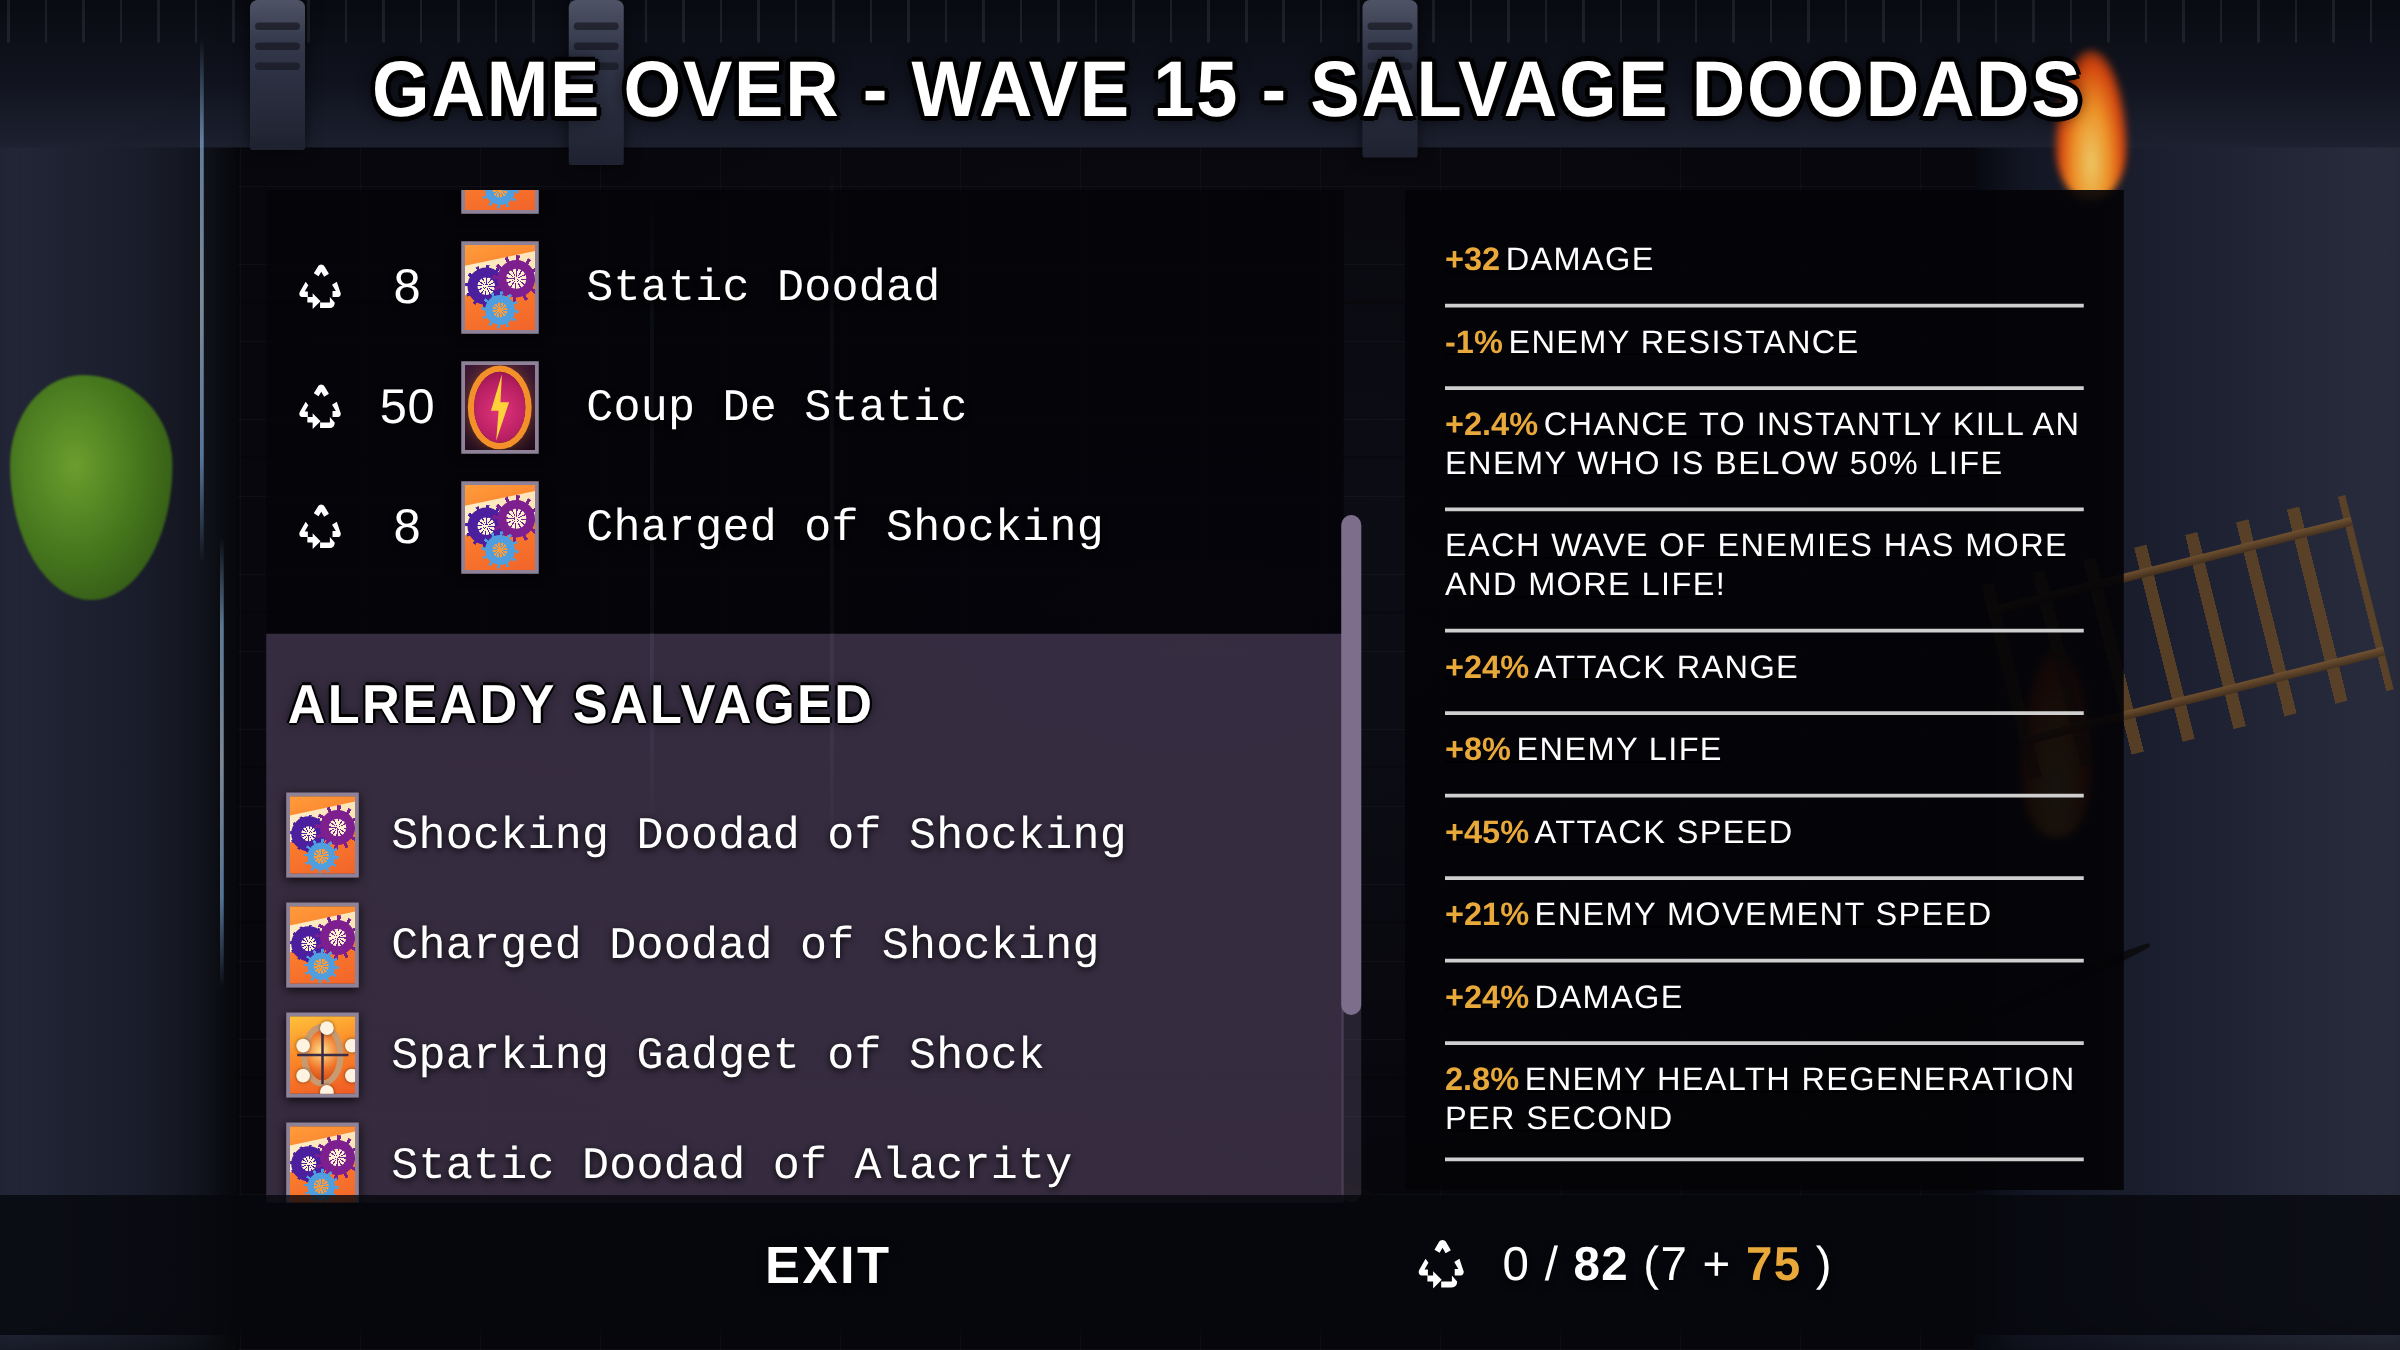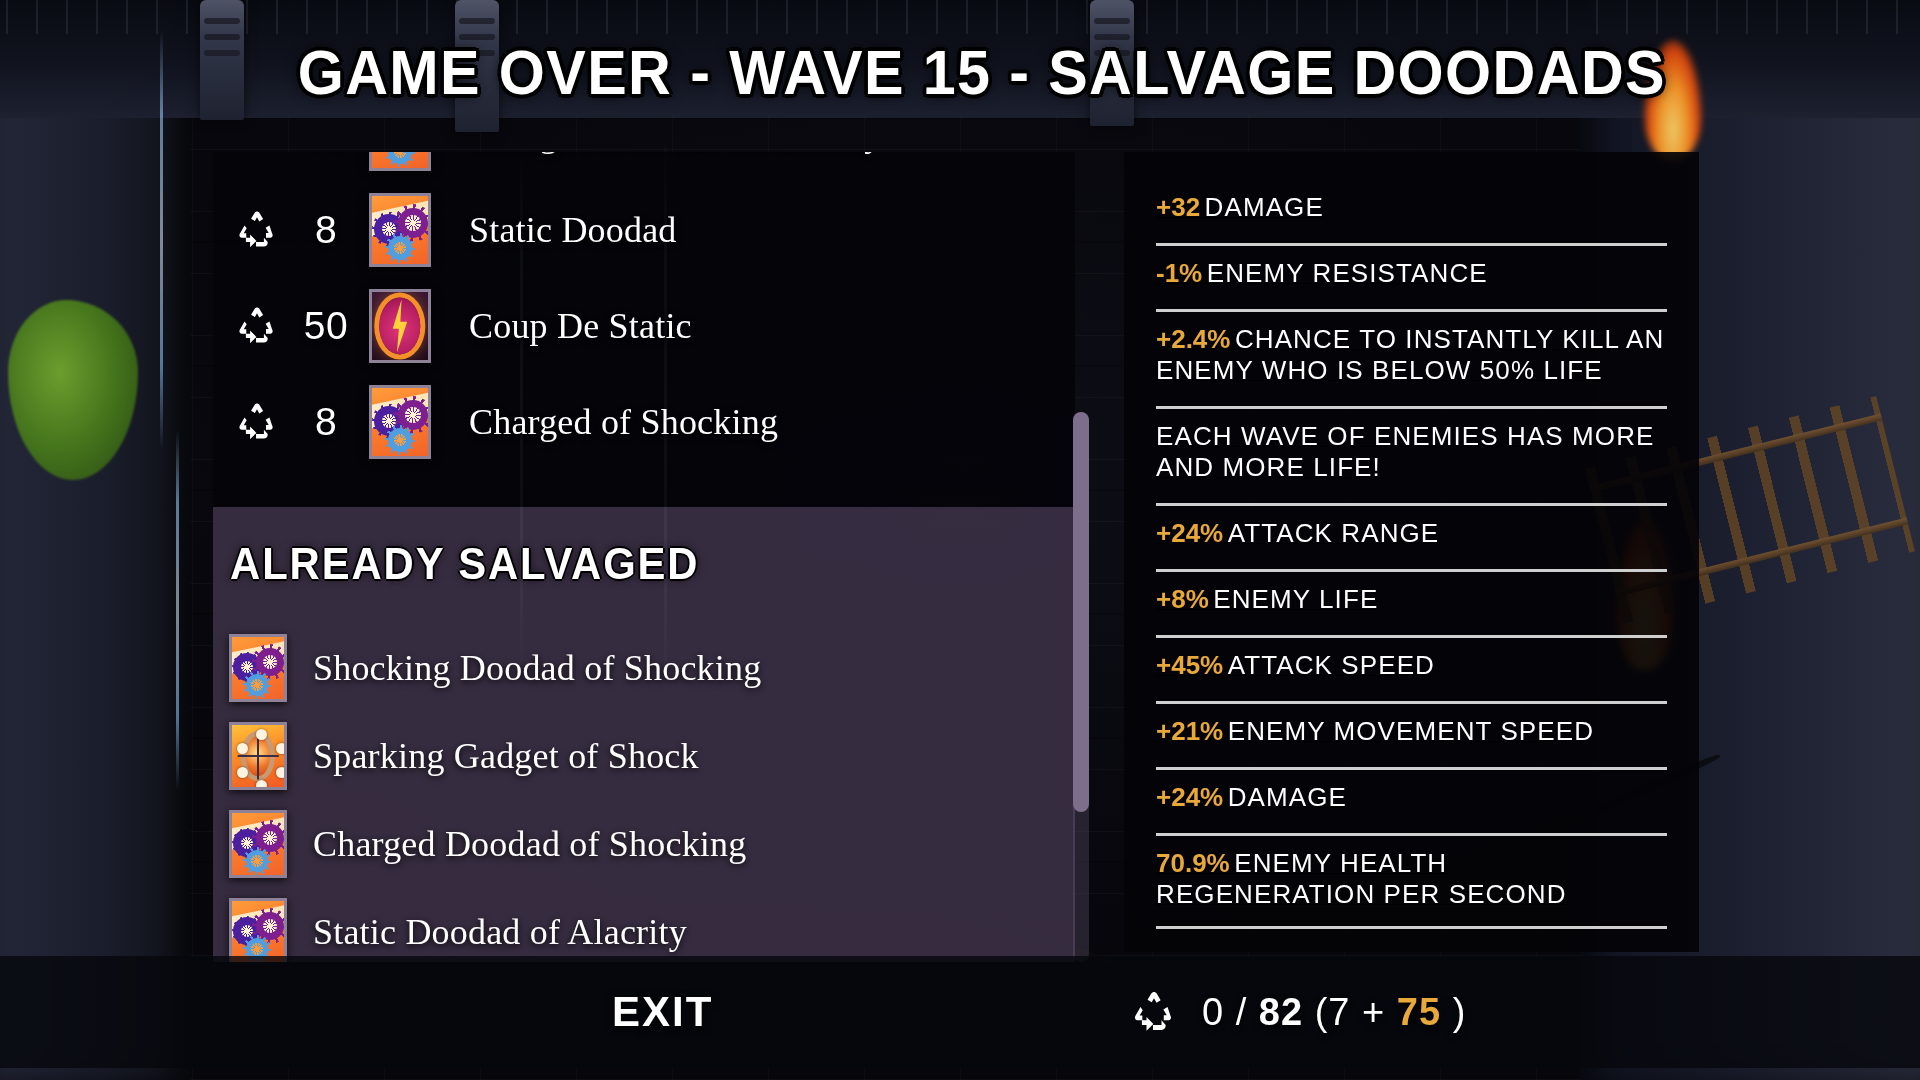--- a/index.html
+++ b/index.html
@@ -153,21 +153,21 @@
   }
   .itemicon{
     flex:0 0 62px; width:62px; height:74px;
     border:3px solid #8e8298;
     position:relative; overflow:hidden;
     box-shadow:0 2px 8px rgba(0,0,0,.8);
     margin-right:38px;
   }
   .itemname{
     color:#fff; font-size:36px; letter-spacing:.2px;
-    font-family:Liberation Serif, serif;
+    font-family:Liberation Mono, monospace;
     text-shadow:0 2px 6px rgba(0,0,0,.95);
     white-space:nowrap;
   }
 
   
   .art-gear{ background: linear-gradient(160deg,#ff9c3a 0%, #fb7e2d 45%, #f2642a 100%); }
   .art-gear .band{
     position:absolute; left:-12%; top:16%; width:124%; height:34%;
     background: linear-gradient(90deg,#fdf2d0,#fbe9bd);
     transform: rotate(-12deg); opacity:.95;
@@ -417,20 +417,36 @@
             <div class="spokes"></div>
           </div>
         <div class="g m" style="left:24px;top:11px;width:28px;height:28px;color:#7d1f8f;">
             <div class="spokes"></div>
           </div>
         <div class="g b" style="left:14px;top:37px;width:22px;height:22px;color:#4f9ee0;">
             <div class="spokes"></div>
           </div>
       </div>
       <div class="itemname">Shocking Doodad of Shocking</div>
+    </div>
+
+    <div class="sal-row">
+      <div class="itemicon art-gear">
+        <div class="band"></div>
+        <div class="g p" style="left:3px;top:18px;width:24px;height:24px;color:#4b1f9e;">
+            <div class="spokes"></div>
+          </div>
+        <div class="g m" style="left:24px;top:11px;width:28px;height:28px;color:#7d1f8f;">
+            <div class="spokes"></div>
+          </div>
+        <div class="g b" style="left:14px;top:37px;width:22px;height:22px;color:#4f9ee0;">
+            <div class="spokes"></div>
+          </div>
+      </div>
+      <div class="itemname">Charged Doodad of Shocking</div>
     </div>
 
     <div class="sal-row">
       <div class="itemicon art-target">
         <div class="oval"></div>
         <div class="cross"></div>
         <div class="cross v"></div>
         <div class="dot" style="left:24px;top:4px;"></div>
         <div class="dot" style="left:44px;top:18px;"></div>
         <div class="dot" style="left:44px;top:42px;"></div>
@@ -447,36 +463,20 @@
         <div class="g p" style="left:3px;top:18px;width:24px;height:24px;color:#4b1f9e;">
             <div class="spokes"></div>
           </div>
         <div class="g m" style="left:24px;top:11px;width:28px;height:28px;color:#7d1f8f;">
             <div class="spokes"></div>
           </div>
         <div class="g b" style="left:14px;top:37px;width:22px;height:22px;color:#4f9ee0;">
             <div class="spokes"></div>
           </div>
       </div>
-      <div class="itemname">Charged Doodad of Shocking</div>
-    </div>
-
-    <div class="sal-row">
-      <div class="itemicon art-gear">
-        <div class="band"></div>
-        <div class="g p" style="left:3px;top:18px;width:24px;height:24px;color:#4b1f9e;">
-            <div class="spokes"></div>
-          </div>
-        <div class="g m" style="left:24px;top:11px;width:28px;height:28px;color:#7d1f8f;">
-            <div class="spokes"></div>
-          </div>
-        <div class="g b" style="left:14px;top:37px;width:22px;height:22px;color:#4f9ee0;">
-            <div class="spokes"></div>
-          </div>
-      </div>
       <div class="itemname">Static Doodad of Alacrity</div>
     </div>
   </div>
 
   <div class="sb-track" style="top:260px;height:550px;"></div>
   <div class="sb-thumb" style="top:260px;height:400px;"></div>
 </div>
 
 <div id="right-panel">
   <div id="stats">
@@ -510,21 +510,21 @@
     </div>
     <div class="stat">
       <span class="v">+21%</span>
       <span class="t">ENEMY MOVEMENT SPEED</span>
     </div>
     <div class="stat">
       <span class="v">+24%</span>
       <span class="t">DAMAGE</span>
     </div>
     <div class="stat last">
-      <span class="v">70.9%</span>
+      <span class="v">2.8%</span>
       <span class="t">ENEMY HEALTH REGENERATION PER SECOND</span>
     </div>
   </div>
 </div>
 
 <div id="bottom">
   <button id="exit">EXIT</button>
 
   <div id="counter">
     <div class="recycle">

